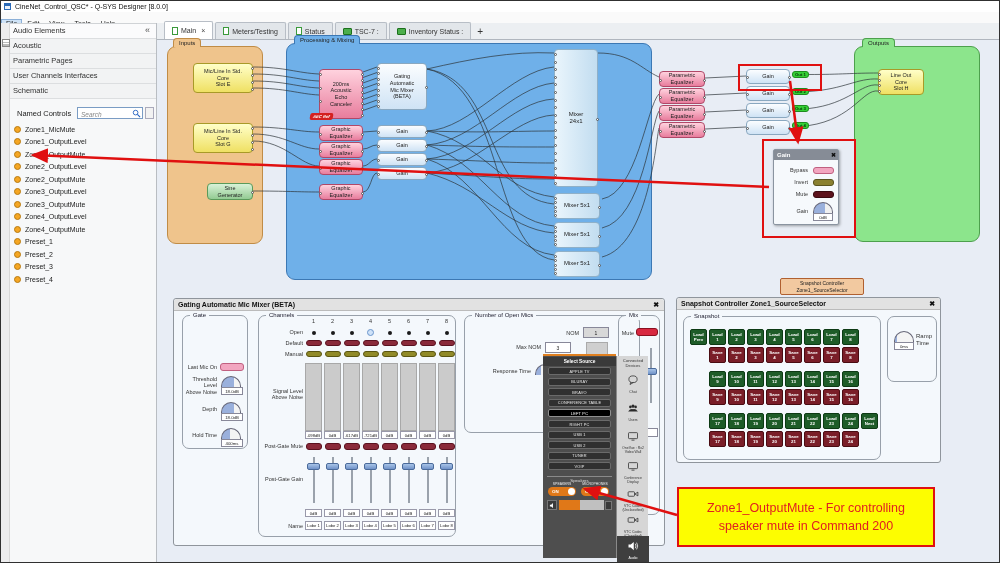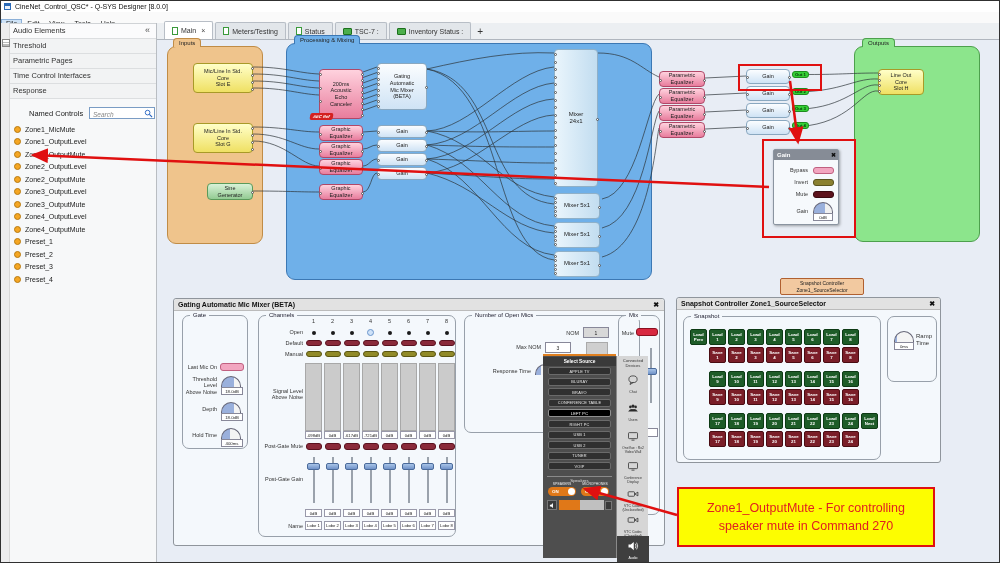--- a/index.html
+++ b/index.html
@@ -14,21 +14,21 @@
   .menu-item{display:inline-block;font-size:7px;color:#222;padding:1px 5px;margin-top:0.5px;}
   .menu-item.active{background:#cfe3f7;border:1px solid #8cb0d8;padding:0 4px;}
   
   #side-strip{position:absolute;left:0;top:22px;width:9px;height:541px;background:#ededee;border-right:1px solid #d8d8d8;box-sizing:border-box;}
   #side-strip .gicon{position:absolute;left:1px;top:16px;width:6px;height:6px;border:1px solid #888;
      background:linear-gradient(#fff 30%,#bbb 30%,#bbb 45%,#fff 45%,#fff 70%,#bbb 70%);}
   #sidebar{position:absolute;left:9px;top:22px;width:147px;height:541px;background:#f7f8f9;border-right:1px solid #b9bdc2;box-sizing:border-box;}
   #collapse{position:absolute;left:135px;top:2px;font-size:9px;color:#555;}
   .side-sec{height:14px;line-height:14px;font-size:7.5px;color:#333;padding-left:3px;background:#f2f3f4;border-bottom:1px solid #dcdee0;}
   .side-sec.first{background:#fbfbfc;border-top:1px solid #d0d3d6;font-size:7.5px;}
-  #named-row{position:absolute;left:16px;top:82px;width:100%;height:18px;}
+  #named-row{position:absolute;left:4px;top:82px;width:100%;height:18px;}
   #named-label{position:absolute;left:3px;top:4px;font-size:7.5px;color:#222;}
   #search-box{position:absolute;left:63px;top:2px;width:66px;height:12px;border:1px solid #7a9cc4;background:#fff;box-sizing:border-box;}
   #search-box input{position:absolute;left:1px;top:0;width:52px;height:10px;border:0;outline:none;font-size:6.5px;font-style:italic;color:#555;font-family:"Liberation Sans",sans-serif;background:transparent;}
   #search-box input::placeholder{color:#888;font-style:italic;}
   #search-glyph{position:absolute;right:1px;top:1px;width:9px;height:9px;}
   #search-extra{position:absolute;left:131px;top:2px;width:9px;height:12px;border:1px solid #aab;background:#f2f2f2;box-sizing:border-box;}
   #control-list{position:absolute;left:0;top:100px;width:100%;}
   .ctl-item{height:12.5px;display:flex;align-items:center;gap:4px;padding-left:4px;}
   .odot{width:7px;height:7px;border-radius:50%;background:#f5a623;border:1px solid #b87a10;box-sizing:border-box;flex:none;}
   .ctl-label{font-size:7px;color:#222;white-space:nowrap;}
@@ -148,24 +148,24 @@
 
   <div id="menubar"><span class="menu-item active">File</span><span class="menu-item">Edit</span><span class="menu-item">View</span><span class="menu-item">Tools</span><span class="menu-item">Help</span></div>
 
   <div id="side-strip">
       <div class="gicon"></div>
     </div>
   <div id="sidebar">
     <div id="collapse">«</div>
     <div id="side-sections">
         <div class="side-sec first">Audio Elements</div>
-        <div class="side-sec">Threshold</div>
+        <div class="side-sec">Acoustic</div>
         <div class="side-sec">Parametric Pages</div>
-        <div class="side-sec">Time Control Interfaces</div>
-        <div class="side-sec">Response</div>
+        <div class="side-sec">User Channels Interfaces</div>
+        <div class="side-sec">Schematic</div>
       </div>
     <div id="named-row">
       <div id="named-label">Named Controls</div>
       <div id="search-box">
         <input placeholder="Search" style="">
         <svg id="search-glyph" viewBox="0 0 10 10">
             <circle cx="4" cy="4" r="2.6" fill="none" stroke="#2060c0" stroke-width="1"></circle>
             <line x1="6" y1="6" x2="9" y2="9" stroke="#2060c0" stroke-width="1.2"></line>
           </svg>
       </div>
@@ -963,21 +963,21 @@
                 <path d="M11 5 q2 3 0 6" stroke="#fff" stroke-width="1" fill="none"></path>
                 <path d="M12.8 3.5 q3 4.5 0 9" stroke="#fff" stroke-width="1" fill="none"></path>
               </svg></span>
             <div class="dlabel">Audio</div>
           </div>
         </div>
     </div>
   </div>
 
   <div id="callout">
-    <div class="ctext">Zone1_OutputMute - For controlling speaker mute in Command 270</div>
+    <div class="ctext">Zone1_OutputMute - For controlling speaker mute in Command 200</div>
   </div>
 
   <svg id="annot">
     <defs>
       <marker id="arr" markerWidth="8" markerHeight="8" refX="6" refY="3" orient="auto">
         <path d="M0,0 L7,3 L0,6 Z" fill="#e01010"></path>
       </marker>
     </defs>
     <line x1="768" y1="186" x2="32" y2="154" stroke="#e01010" stroke-width="2.5" marker-end="url(#arr)"></line>
     <line x1="789" y1="80" x2="797" y2="141" stroke="#e01010" stroke-width="2.5" marker-end="url(#arr)"></line>

